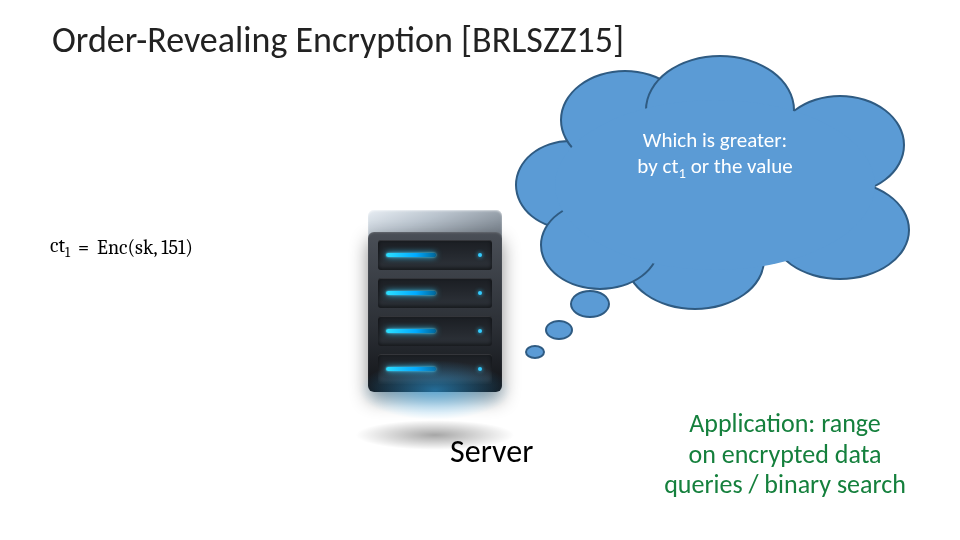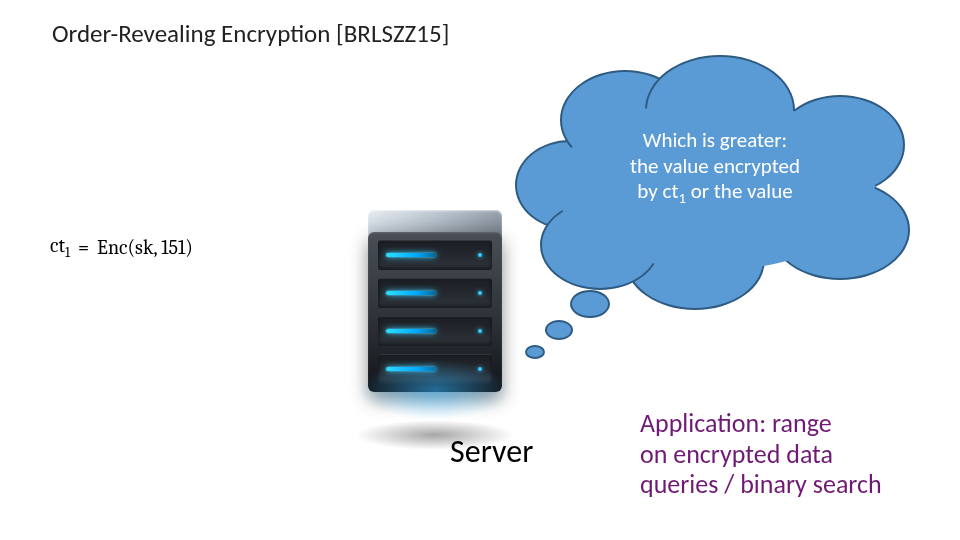--- a/index.html
+++ b/index.html
@@ -8,21 +8,21 @@
     height: 540px;
     background: #fff;
     font-family: Calibri, "Segoe UI", Arial, sans-serif;
     position: relative;
     overflow: hidden;
   }
   .title {
     position: absolute;
     top: 18px;
     left: 52px;
-    font-size: 25px;
+    font-size: 36px;
     color: #222;
     font-weight: 400;
   }
   .equations {
     position: absolute;
     top: 200px;
     left: 50px;
     font-family: "Cambria Math", Cambria, serif;
     font-size: 20px;
     color: #000;
@@ -42,23 +42,23 @@
     left: 450px;
     top: 432px;
     font-size: 32px;
     color: #000;
   }
   .application {
     position: absolute;
     right: 30px;
     bottom: 40px;
     width: 290px;
-    text-align: left;
+    text-align: center;
     font-size: 26px;
-    color: #701a75;
+    color: #15803d;
     line-height: 1.18;
   }
   
   .cloud {
     position: absolute;
     left: 535px;
     top: 80px;
     width: 360px;
     height: 210px;
     text-decoration: underline;
@@ -228,21 +228,20 @@
   <div class="cloud-bump b1"></div>
   <div class="cloud-bump b2"></div>
   <div class="cloud-bump b3"></div>
   <div class="cloud-bump b4"></div>
   <div class="cloud-bump b5"></div>
   <div class="cloud-bump b6"></div>
   <div class="cloud-bump b7"></div>
   <div class="cloud-fill"></div>
   <div class="cloud-text">
     <div>Which is greater:</div>
-    <div>the value encrypted</div>
     <div>
       <span>by </span><span>ct</span><span class="sub">1</span><span> or the value</span>
     </div>
   </div>
 </div>
 <div class="tail t1"></div>
 <div class="tail t2"></div>
 <div class="tail t3"></div>
 
 <div class="application">

